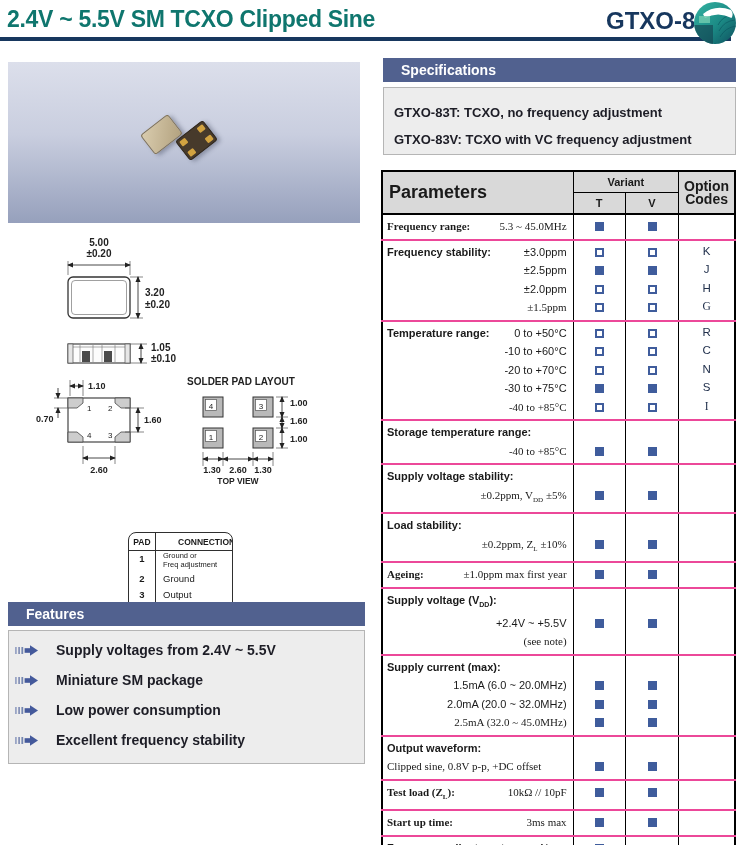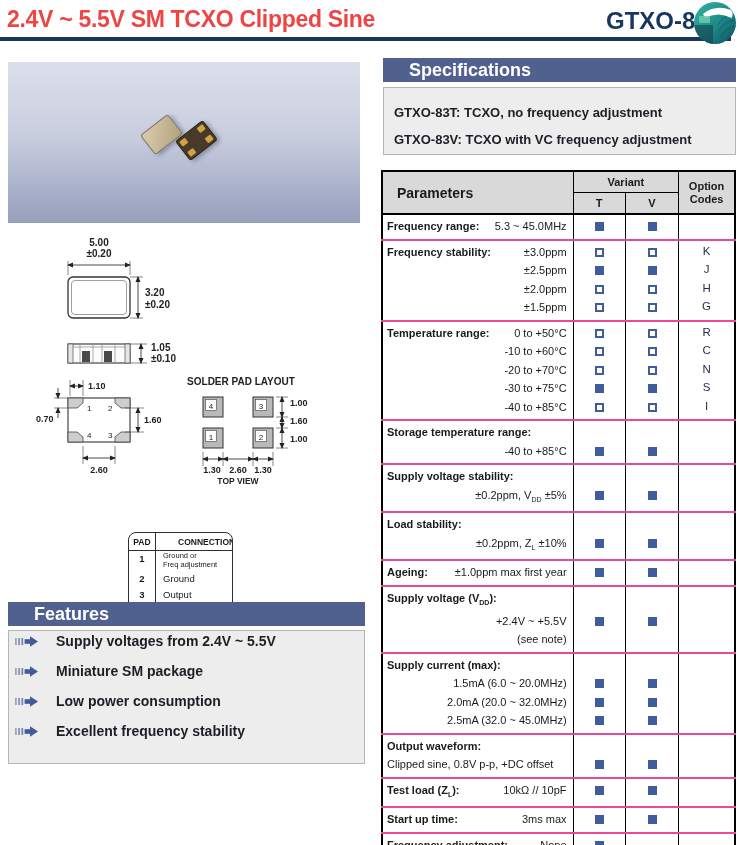--- a/index.html
+++ b/index.html
@@ -1,25 +1,25 @@
 <!DOCTYPE html>
 <html><head>
 <meta charset="utf-8">
 <style>
   html,body{margin:0;padding:0;background:#fff;}
   .page{position:relative;width:738px;height:845px;background:#fff;overflow:hidden;
         font-family:"Liberation Sans",sans-serif;color:#1a1a1a;}
   
-  .main-title{position:absolute;left:7px;top:6px;font-size:23px;font-weight:bold;color:#ef4444;letter-spacing:-.3px;}
+  .main-title{position:absolute;left:7px;top:6px;font-size:23px;font-weight:bold;color:#0f766e;letter-spacing:-.3px;}
   .product-name{position:absolute;left:606px;top:7px;font-size:24px;font-weight:bold;color:#17375e;}
   .head-rule{position:absolute;left:0;top:37px;width:731px;height:3.5px;background:#17375e;}
   .logo{position:absolute;left:693px;top:1px;width:44px;height:44px;}
   
-  .sec-bar{position:absolute;height:24px;background:#51618f;color:#fff;font-size:18px;font-weight:bold;
-           line-height:24px;padding-left:26px;box-sizing:border-box;}
+  .sec-bar{position:absolute;height:24px;background:#51618f;color:#fff;font-size:14px;font-weight:bold;
+           line-height:24px;padding-left:18px;box-sizing:border-box;}
   .gray-box{position:absolute;background:#ededed;border:1px solid #b5b5b5;box-sizing:border-box;}
   
   .photo{position:absolute;left:8px;top:62px;width:352px;height:161px;
          background:linear-gradient(180deg,#dcdfeb 0%,#c9cedf 45%,#96a0bc 100%);}
   .chip{position:absolute;border-radius:3px;}
   .chip-top{left:136px;top:60px;width:33px;height:23px;background:linear-gradient(135deg,#d9ccae,#b3a27f);
             border:1px solid #7e6f52;transform:rotate(-38deg);box-shadow:2px 3px 4px rgba(40,45,70,.35);}
   .chip-bottom{left:171px;top:66px;width:33px;height:23px;background:#473a2b;border:1px solid #2c2318;
             transform:rotate(-38deg);box-shadow:2px 3px 4px rgba(40,45,70,.35);}
   .chip-bottom i{position:absolute;width:7px;height:6px;background:#d2a341;border-radius:1px;}
@@ -42,29 +42,29 @@
   .pc-num{text-align:center;font-weight:bold;}
   .pc-small{font-size:7.5px;line-height:8.5px;padding-top:1px;}
   
   .feat-item{display:flex;align-items:center;margin:0 0 14px 6px;}
   .feat-item svg{flex:0 0 auto;margin-right:17px;}
   .feat-label{font-size:14px;font-weight:bold;color:#1d1d26;}
   
   .spec-table{position:absolute;left:381px;top:170px;width:355px;border-collapse:collapse;table-layout:fixed;
               border:2px solid #000;font-size:11px;color:#1a1a1a;}
   .spec-table th{background:#d9d9d9;border:1px solid #000;font-weight:bold;}
-  .h-param{font-size:14px;text-align:left;padding-left:14px;vertical-align:middle;border-bottom:2px solid #000 !important;}
+  .h-param{font-size:18px;text-align:left;padding-left:6px;vertical-align:middle;border-bottom:2px solid #000 !important;}
   .h-variant{font-size:11px;height:18px;}
-  .h-option{font-size:11px;line-height:13px;border-bottom:2px solid #000 !important;}
+  .h-option{font-size:14px;line-height:13px;border-bottom:2px solid #000 !important;}
   .h-t,.h-v{font-size:11px;height:18px;border-bottom:2px solid #000 !important;}
   .spec-table td{vertical-align:top;padding:1.5px 0;}
   .c-t,.c-v,.c-code{border-left:1px solid #000;text-align:center;}
   .c-code{font-size:11.5px;color:#21304c;}
   tr.gs td{border-top:2px solid #ec4899;}
-  tr.gfirst td{padding-top:4px;} tr.glast td{padding-bottom:4px;}
+  tr.gfirst td{padding-top:4px;} tr.glast td{padding-bottom:4px;font-family:Liberation Serif, serif;}
   .prow{display:flex;justify-content:space-between;align-items:baseline;line-height:15.5px;padding:0 6px 0 4px;}
   .prow.vleft{justify-content:flex-start;}
   .plabel{font-weight:bold;white-space:nowrap;}
   .pvalue{white-space:nowrap;}
   sub{font-size:7px;}
   .sq{display:inline-block;width:9px;height:9px;box-sizing:border-box;margin-top:3px;}
   .sf{background:#3f5c9c;}
   .so{border:2px solid #3f5c9c;background:#fff;}
   .variant-line{font-size:13px;font-weight:bold;color:#1d1d26;margin:0 0 12px 10px;}
 </style>
@@ -240,21 +240,21 @@
       <div class="pc-cell pc-num">2</div>
       <div class="pc-cell pc-c2">Ground</div>
       <div class="pc-cell pc-num">3</div>
       <div class="pc-cell pc-c2">Output</div>
       <div class="pc-cell pc-num">4</div>
       <div class="pc-cell pc-c2">Supply</div>
     </div>
   </div>
 
   <div class="sec-bar" style="left:8px;top:602px;width:357px">Features</div>
-  <div class="gray-box" style="left:8px;top:630px;width:357px;height:134px;padding-top:2px">
+  <div class="gray-box" style="left:8px;top:630px;width:357px;height:134px;padding-top:11px">
     <div class="feat-item">
       <svg width="24" height="11" viewBox="0 0 24 11">
           <rect x="0" y="2" width="1.8" height="7" fill="#9aa5c5"></rect>
           <rect x="3.2" y="2" width="1.8" height="7" fill="#8793b8"></rect>
           <rect x="6.4" y="2" width="1.8" height="7" fill="#7486b0"></rect>
           <rect x="9.6" y="3.2" width="6" height="4.6" fill="#44599b"></rect>
           <polygon points="15,0.3 23,5.5 15,10.7" fill="#44599b"></polygon>
         </svg>
       <span class="feat-label">Supply voltages from 2.4V ~ 5.5V</span>
     </div>

